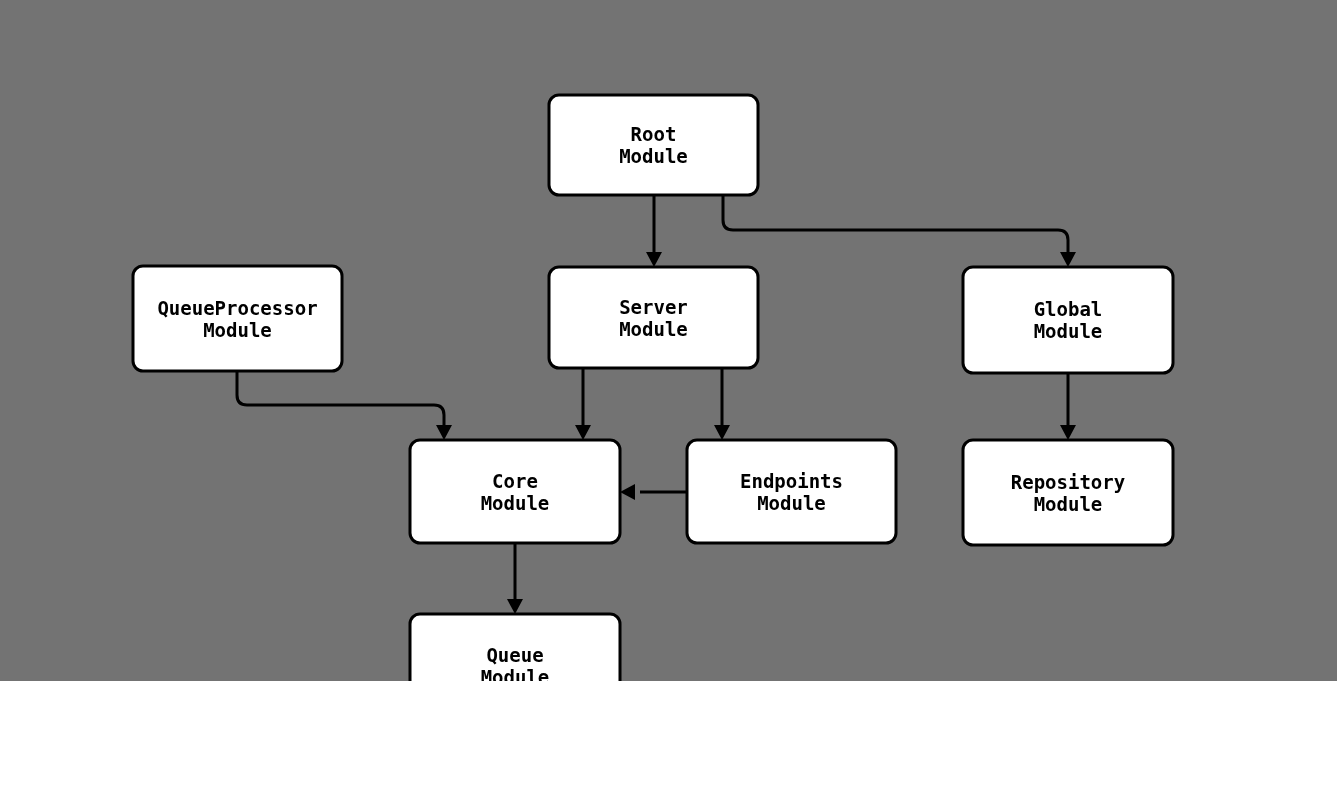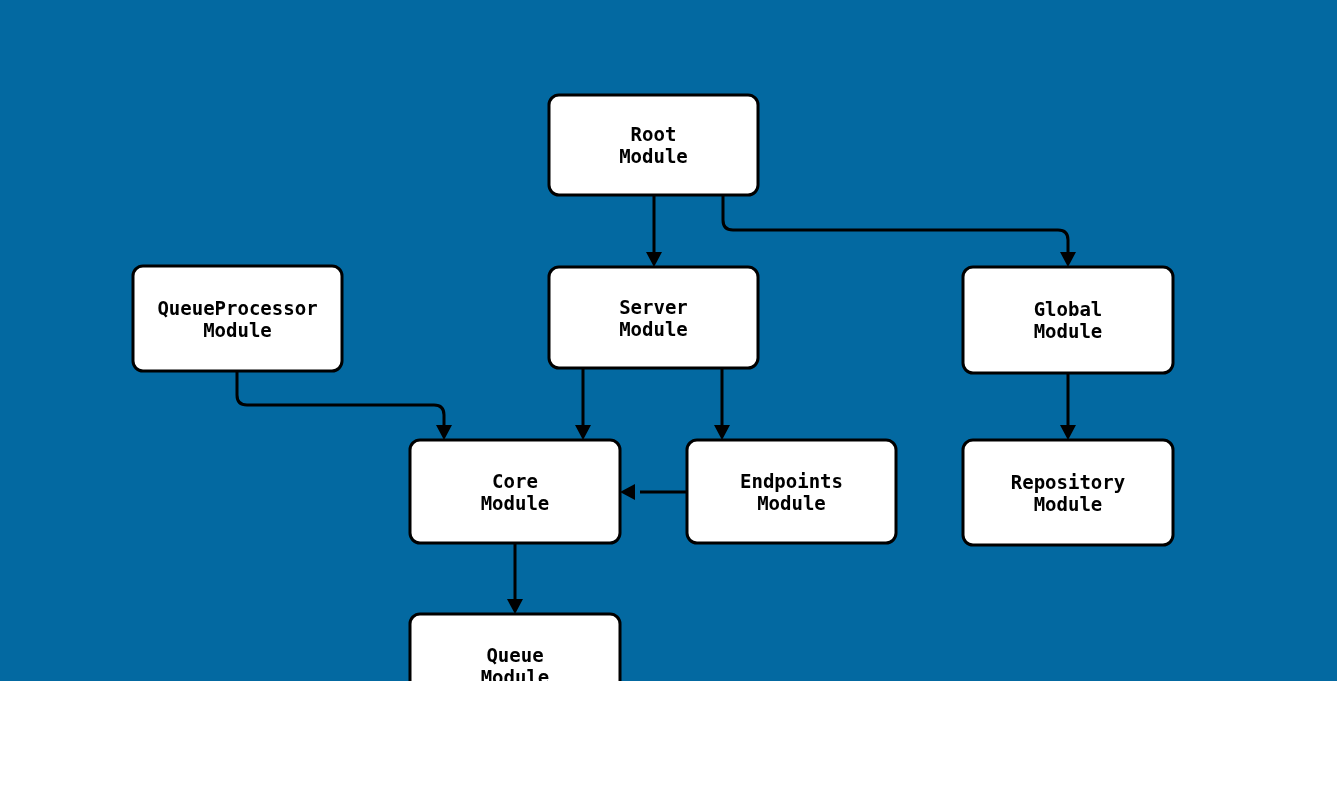--- a/index.html
+++ b/index.html
@@ -8,21 +8,21 @@
     padding: 0;
     background: #ffffff;
   }
   body {
     font-family: "DejaVu Sans Mono", "Liberation Mono", monospace;
   }
   #diagram-canvas {
     position: relative;
     width: 1337px;
     height: 681px;
-    background: #0369a1;
+    background: #737373;
     overflow: hidden;
   }
   #diagram-svg {
     position: absolute;
     top: 0;
     left: 0;
     width: 1337px;
     height: 809px;
   }
   .node-box {

